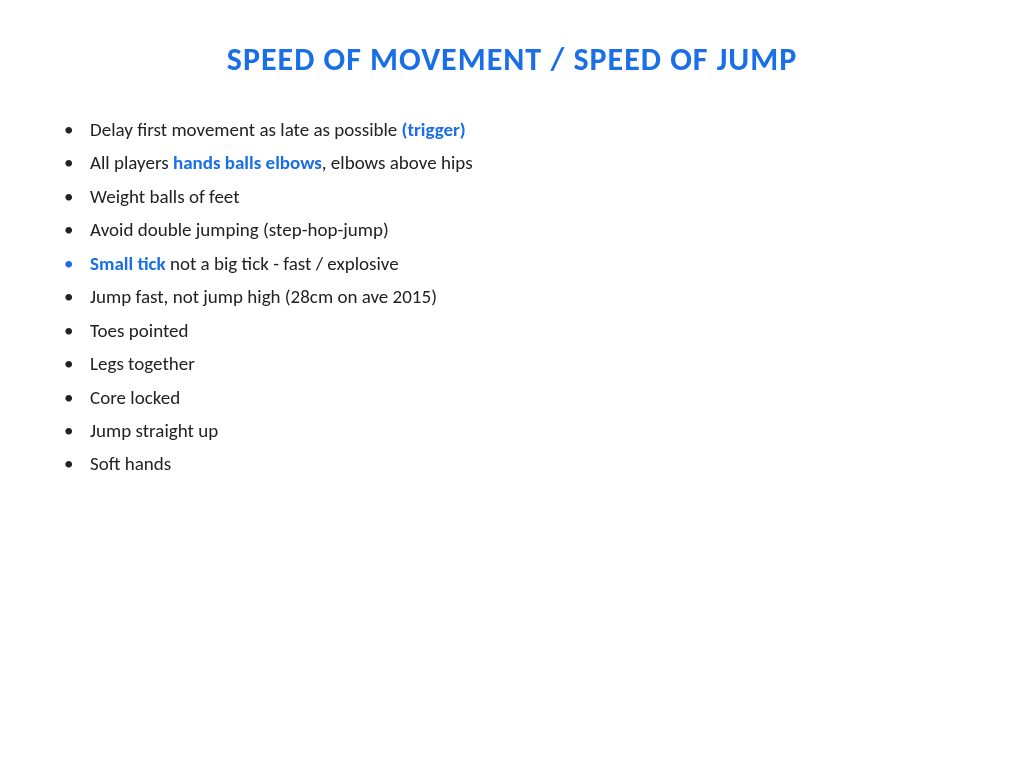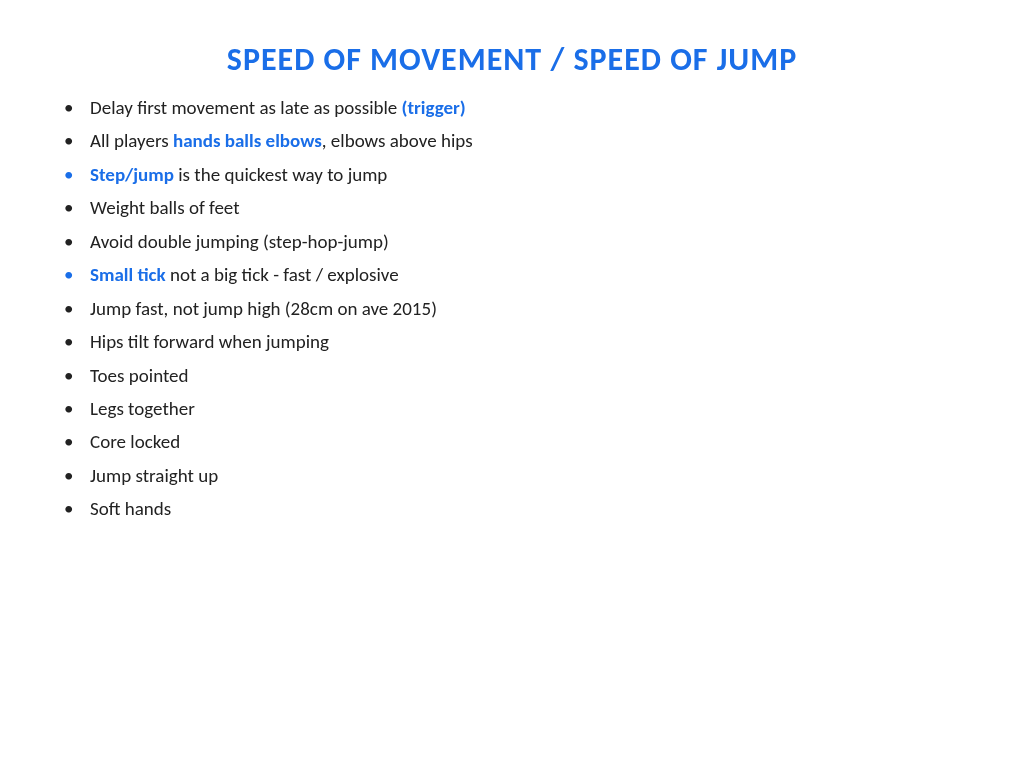--- a/index.html
+++ b/index.html
@@ -20,21 +20,21 @@
       justify-content: flex-start;
       padding: 40px 60px 30px 60px;
     }
 
     h1 {
       color: #1a6ee8;
       font-size: 32px;
       font-weight: 900;
       text-transform: uppercase;
       text-align: center;
-      margin-bottom: 12px;
+      margin-bottom: 34px;
       letter-spacing: 1px;
     }
 
     ul {
       list-style: none;
       padding: 0;
       margin: 0;
       width: 100%;
     }
 
@@ -63,24 +63,22 @@
     }
   </style>
 </head>
 <body>
 
 <h1>SPEED OF MOVEMENT / SPEED OF JUMP</h1>
 
 <ul id="bullet-list">
     <li>Delay first movement as late as possible <span class="bold-blue">(trigger)</span></li>
     <li>All players <span class="bold-blue">hands balls elbows</span>, elbows above hips</li>
-    <li class="blue-bullet"><span class="bold-blue">Step/jump</span> is the quickest way to jump</li>
     <li>Weight balls of feet</li>
     <li>Avoid double jumping (step-hop-jump)</li>
     <li class="blue-bullet"><span class="bold-blue">Small tick</span> not a big tick - fast / explosive</li>
     <li>Jump fast, not jump high (28cm on ave 2015)</li>
-    <li>Hips tilt forward when jumping</li>
     <li>Toes pointed</li>
     <li>Legs together</li>
     <li>Core locked</li>
     <li>Jump straight up</li>
     <li>Soft hands</li>
   </ul>
 
 </body></html>

